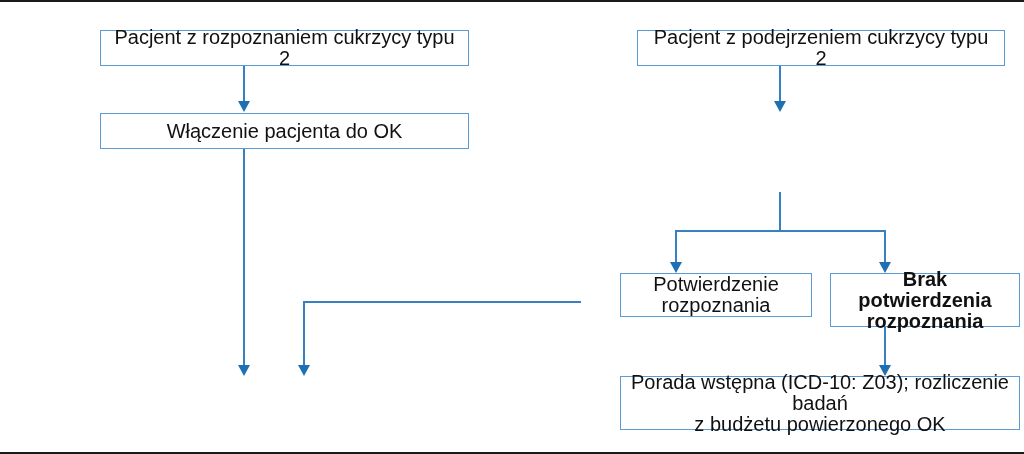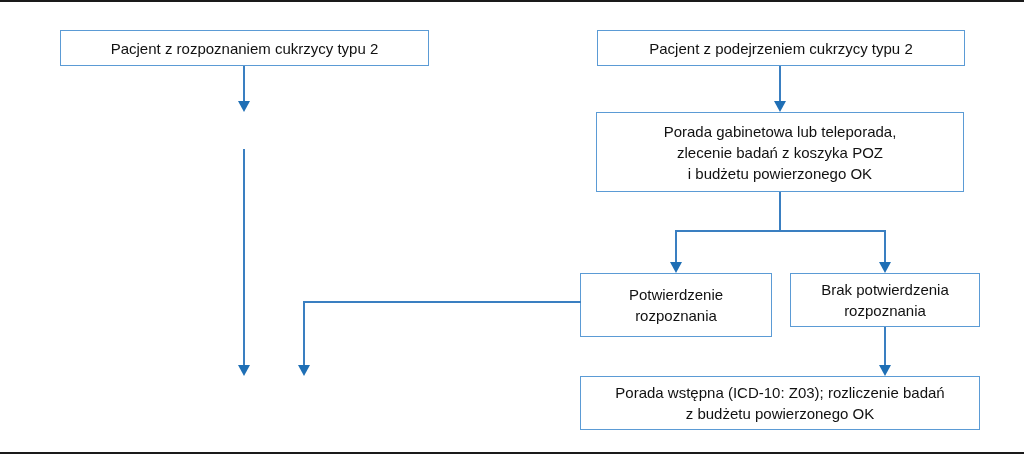--- a/index.html
+++ b/index.html
@@ -28,28 +28,29 @@
   }
   .frame-rule.top  { top: 0; }
   .frame-rule.bottom { top: 452px; }
 
   .node {
     position: absolute;
     box-sizing: border-box;
     border: 1.5px solid #5b9bd5;
     background: #ffffff;
     color: #111111;
-    font-size: 15px;
+    font-size: 20px;
     line-height: 21px;
     text-align: center;
     display: flex;
     align-items: center;
     justify-content: center;
     padding: 4px 8px;
     white-space: pre-line;
+    margin-left: 40px;
   }
 
   
   .conn {
     position: absolute;
     background: #3a7fc1;
   }
   .conn.v { width: 2px; }
   .conn.h { height: 2px; }
 
@@ -68,47 +69,45 @@
 <div id="canvas">
 
   <div class="frame-rule top"></div>
   <div class="frame-rule bottom"></div>
 
   <div class="node" style="left:60px; top:30px; width:369px; height:36px;">Pacjent z rozpoznaniem cukrzycy typu 2</div>
 
   <div class="conn v" style="left:243px; top:66px; height:39px;"></div>
   <div class="arrowhead" style="left:238px; top:101px;"></div>
 
+  <div class="node" style="left:60px; top:113px; width:369px; height:36px;">Włączenie pacjenta do OK</div>
 
   <div class="conn v" style="left:243px; top:149px; height:222px;"></div>
   <div class="arrowhead" style="left:238px; top:365px;"></div>
 
 
   <div class="node" style="left:597px; top:30px; width:368px; height:36px;">Pacjent z podejrzeniem cukrzycy typu 2</div>
 
   <div class="conn v" style="left:779px; top:66px; height:39px;"></div>
   <div class="arrowhead" style="left:774px; top:101px;"></div>
 
-  <div class="node" style="left:596px; top:112px; width:368px; height:80px;">Porada gabinetowa lub teleporada,
-zlecenie badań z koszyka POZ
-i budżetu powierzonego OK</div>
 
   <div class="conn v" style="left:779px; top:192px; height:39px;"></div>
   <div class="conn h" style="left:675px; top:230px; width:211px;"></div>
 
   <div class="conn v" style="left:675px; top:230px; height:35px;"></div>
   <div class="arrowhead" style="left:670px; top:262px;"></div>
 
   <div class="conn v" style="left:884px; top:230px; height:35px;"></div>
   <div class="arrowhead" style="left:879px; top:262px;"></div>
 
-  <div class="node" style="left:580px; top:273px; width:192px; height:64px;">Potwierdzenie
+  <div class="node" style="left:580px; top:273px; width:192px; height:44px;">Potwierdzenie
 rozpoznania</div>
 
-  <div class="node" style="left:790px; top:273px; width:190px; height:54px;">Brak potwierdzenia
+  <div class="node" style="left:790px; top:273px; width:190px; height:54px;font-weight:bold;">Brak potwierdzenia
 rozpoznania</div>
 
   <div class="conn h" style="left:303px; top:301px; width:278px;"></div>
   <div class="conn v" style="left:303px; top:301px; height:70px;"></div>
   <div class="arrowhead" style="left:298px; top:365px;"></div>
 
   <div class="conn v" style="left:884px; top:327px; height:44px;"></div>
   <div class="arrowhead" style="left:879px; top:365px;"></div>
 
   <div class="node" style="left:580px; top:376px; width:400px; height:54px;padding-left:8px;">Porada wstępna (ICD-10: Z03); rozliczenie badań

